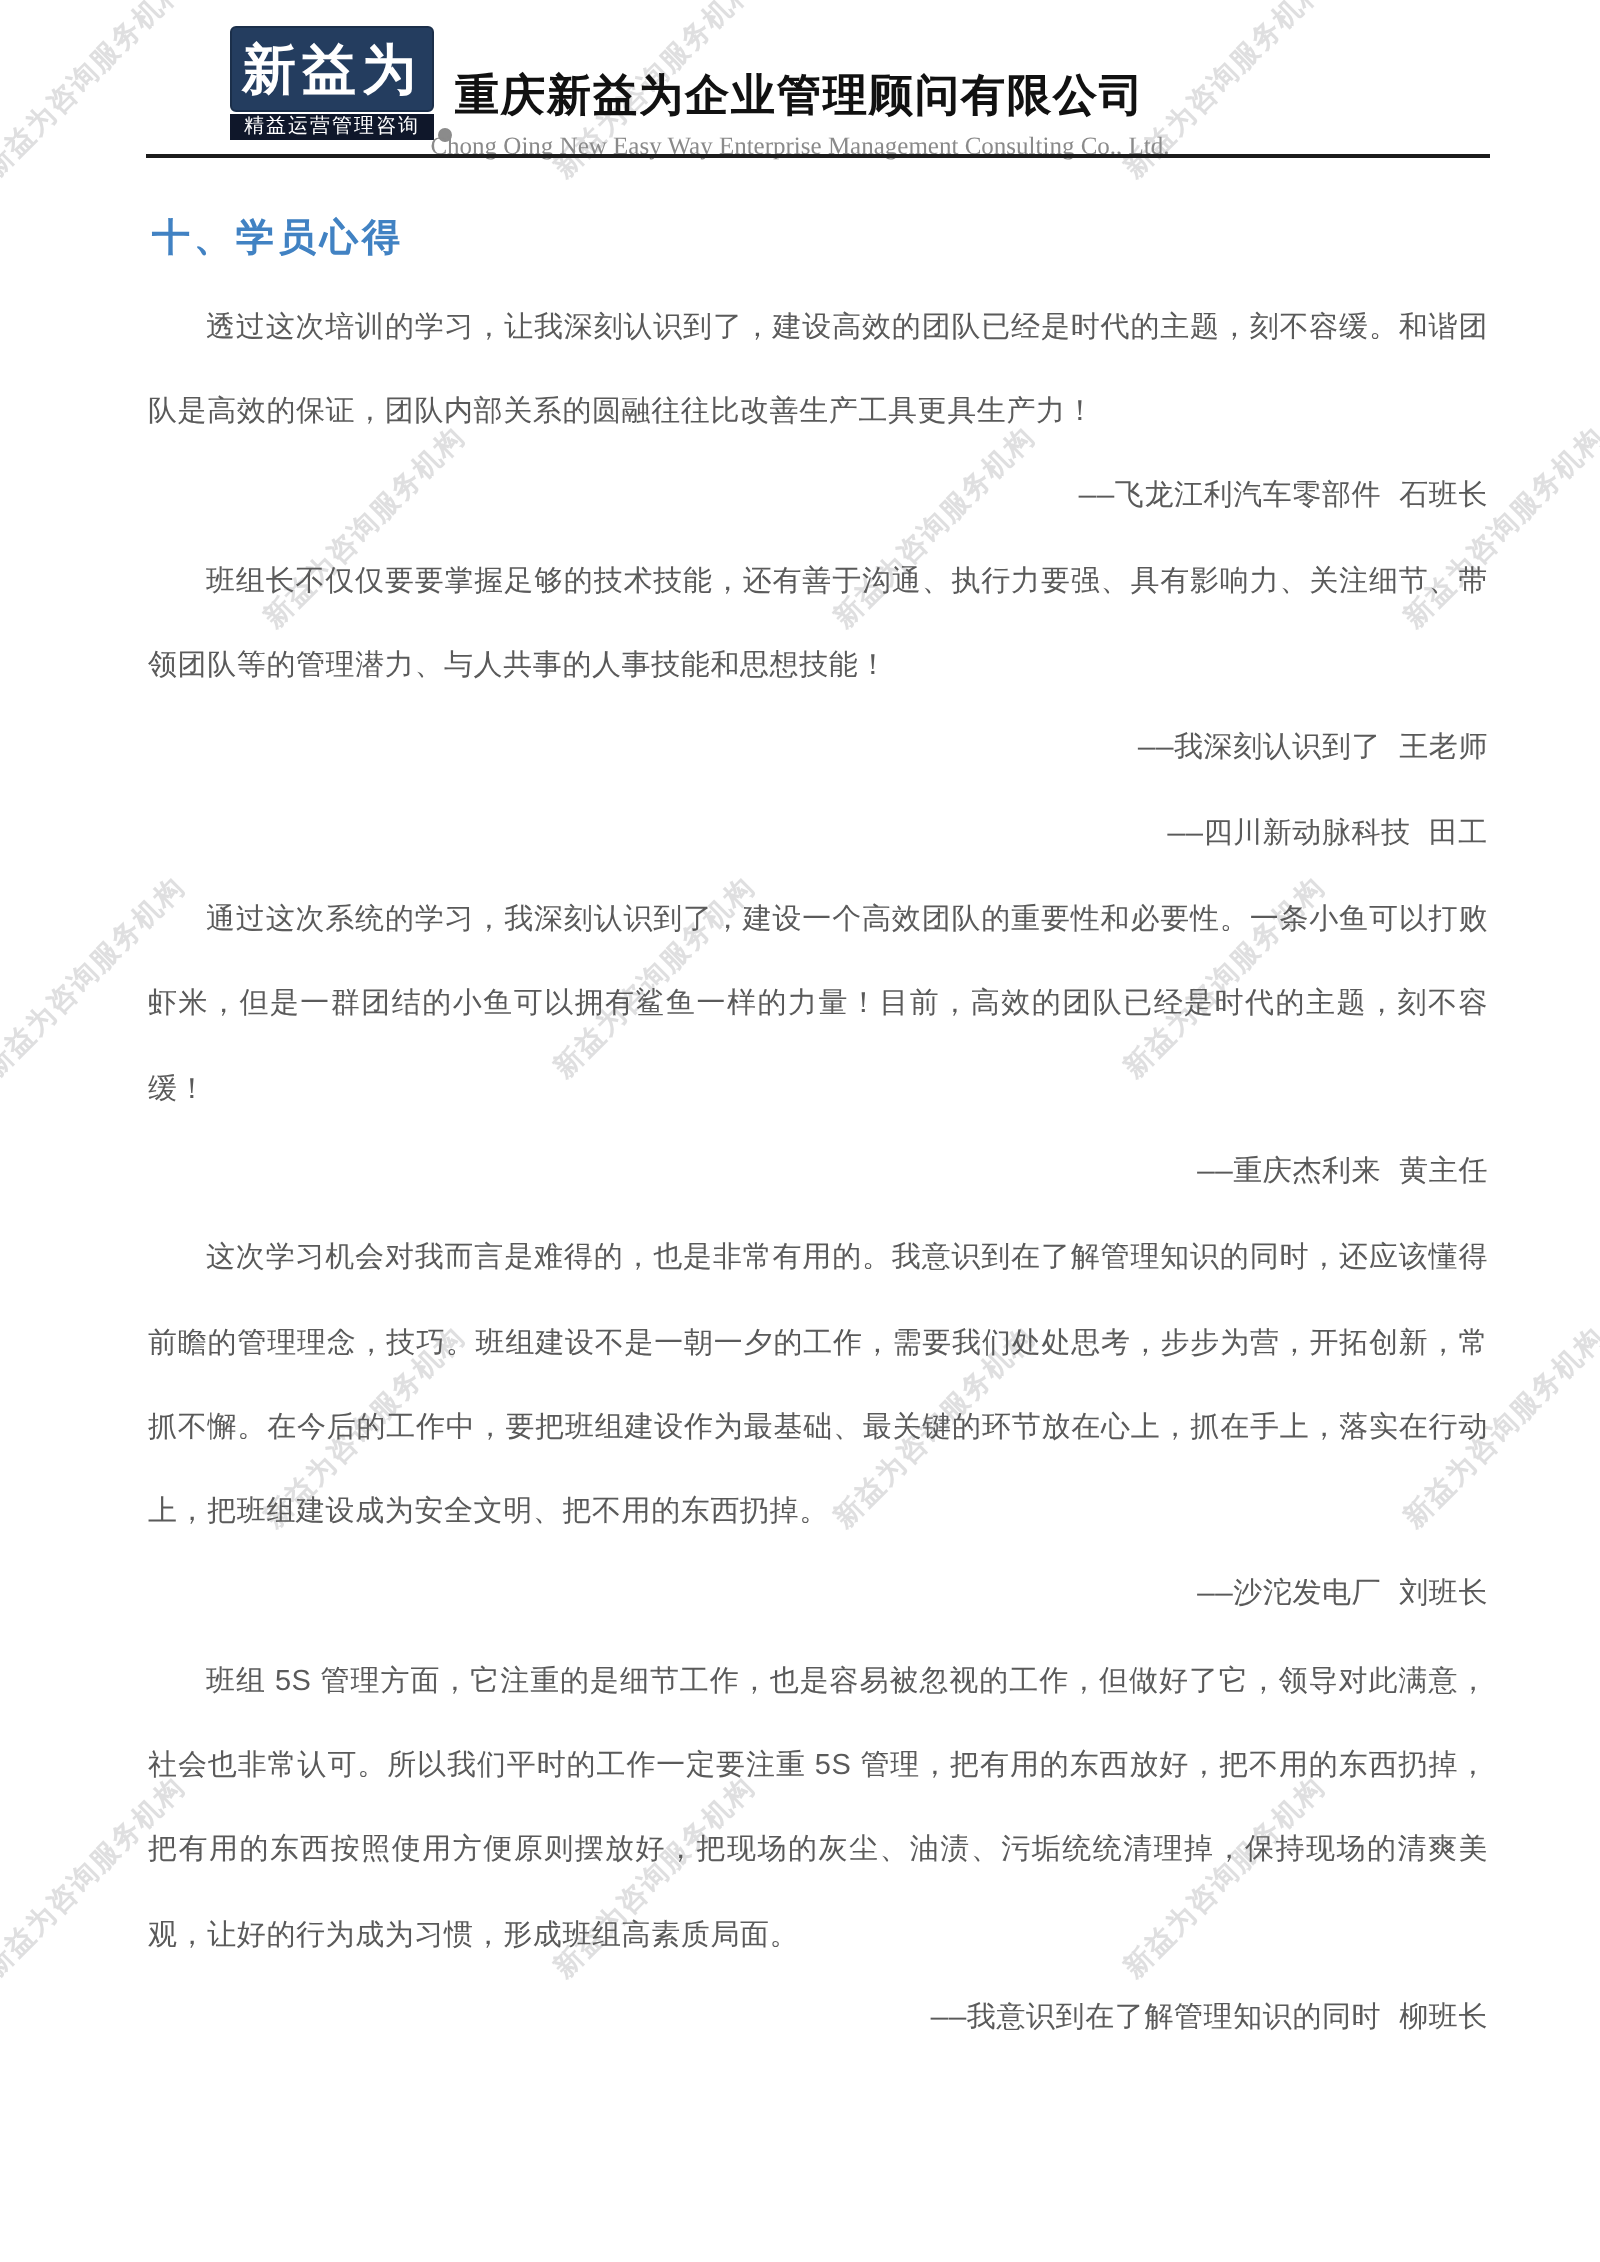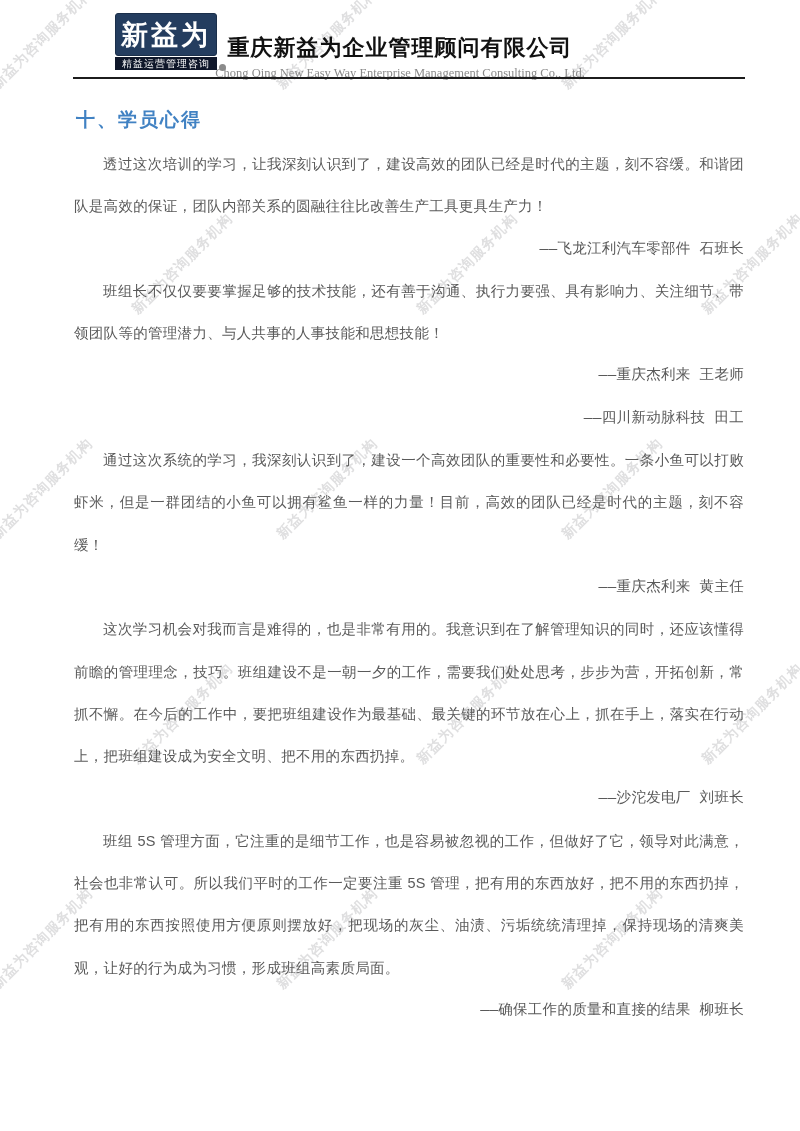--- a/index.html
+++ b/index.html
@@ -99,32 +99,32 @@
     <div class="header-rule"></div>
   </div>
 
   <div class="main">
     <h2 class="section-title">十、学员心得</h2>
 
     <p class="body-text">透过这次培训的学习，让我深刻认识到了，建设高效的团队已经是时代的主题，刻不容缓。和谐团队是高效的保证，团队内部关系的圆融往往比改善生产工具更具生产力！</p>
     <p class="attribution">——飞龙江利汽车零部件 石班长</p>
 
     <p class="body-text">班组长不仅仅要要掌握足够的技术技能，还有善于沟通、执行力要强、具有影响力、关注细节、带领团队等的管理潜力、与人共事的人事技能和思想技能！</p>
-    <p class="attribution">——重庆杰利来 王老师</p>
+    <p class="attribution">——我深刻认识到了 王老师</p>
 
     <p class="attribution">——四川新动脉科技 田工</p>
 
     <p class="body-text">通过这次系统的学习，我深刻认识到了，建设一个高效团队的重要性和必要性。一条小鱼可以打败虾米，但是一群团结的小鱼可以拥有鲨鱼一样的力量！目前，高效的团队已经是时代的主题，刻不容缓！</p>
     <p class="attribution">——重庆杰利来 黄主任</p>
 
     <p class="body-text">这次学习机会对我而言是难得的，也是非常有用的。我意识到在了解管理知识的同时，还应该懂得前瞻的管理理念，技巧。班组建设不是一朝一夕的工作，需要我们处处思考，步步为营，开拓创新，常抓不懈。在今后的工作中，要把班组建设作为最基础、最关键的环节放在心上，抓在手上，落实在行动上，把班组建设成为安全文明、把不用的东西扔掉。</p>
     <p class="attribution">——沙沱发电厂 刘班长</p>
 
     <p class="body-text">班组 5S 管理方面，它注重的是细节工作，也是容易被忽视的工作，但做好了它，领导对此满意，社会也非常认可。所以我们平时的工作一定要注重 5S 管理，把有用的东西放好，把不用的东西扔掉，把有用的东西按照使用方便原则摆放好，把现场的灰尘、油渍、污垢统统清理掉，保持现场的清爽美观，让好的行为成为习惯，形成班组高素质局面。</p>
-    <p class="attribution">——确保工作的质量和直接的结果 柳班长</p>
+    <p class="attribution">——我意识到在了解管理知识的同时 柳班长</p>
   </div>
 
   <div class="footer">
     
     
   </div>
 
 </div>
 
 </body></html>

